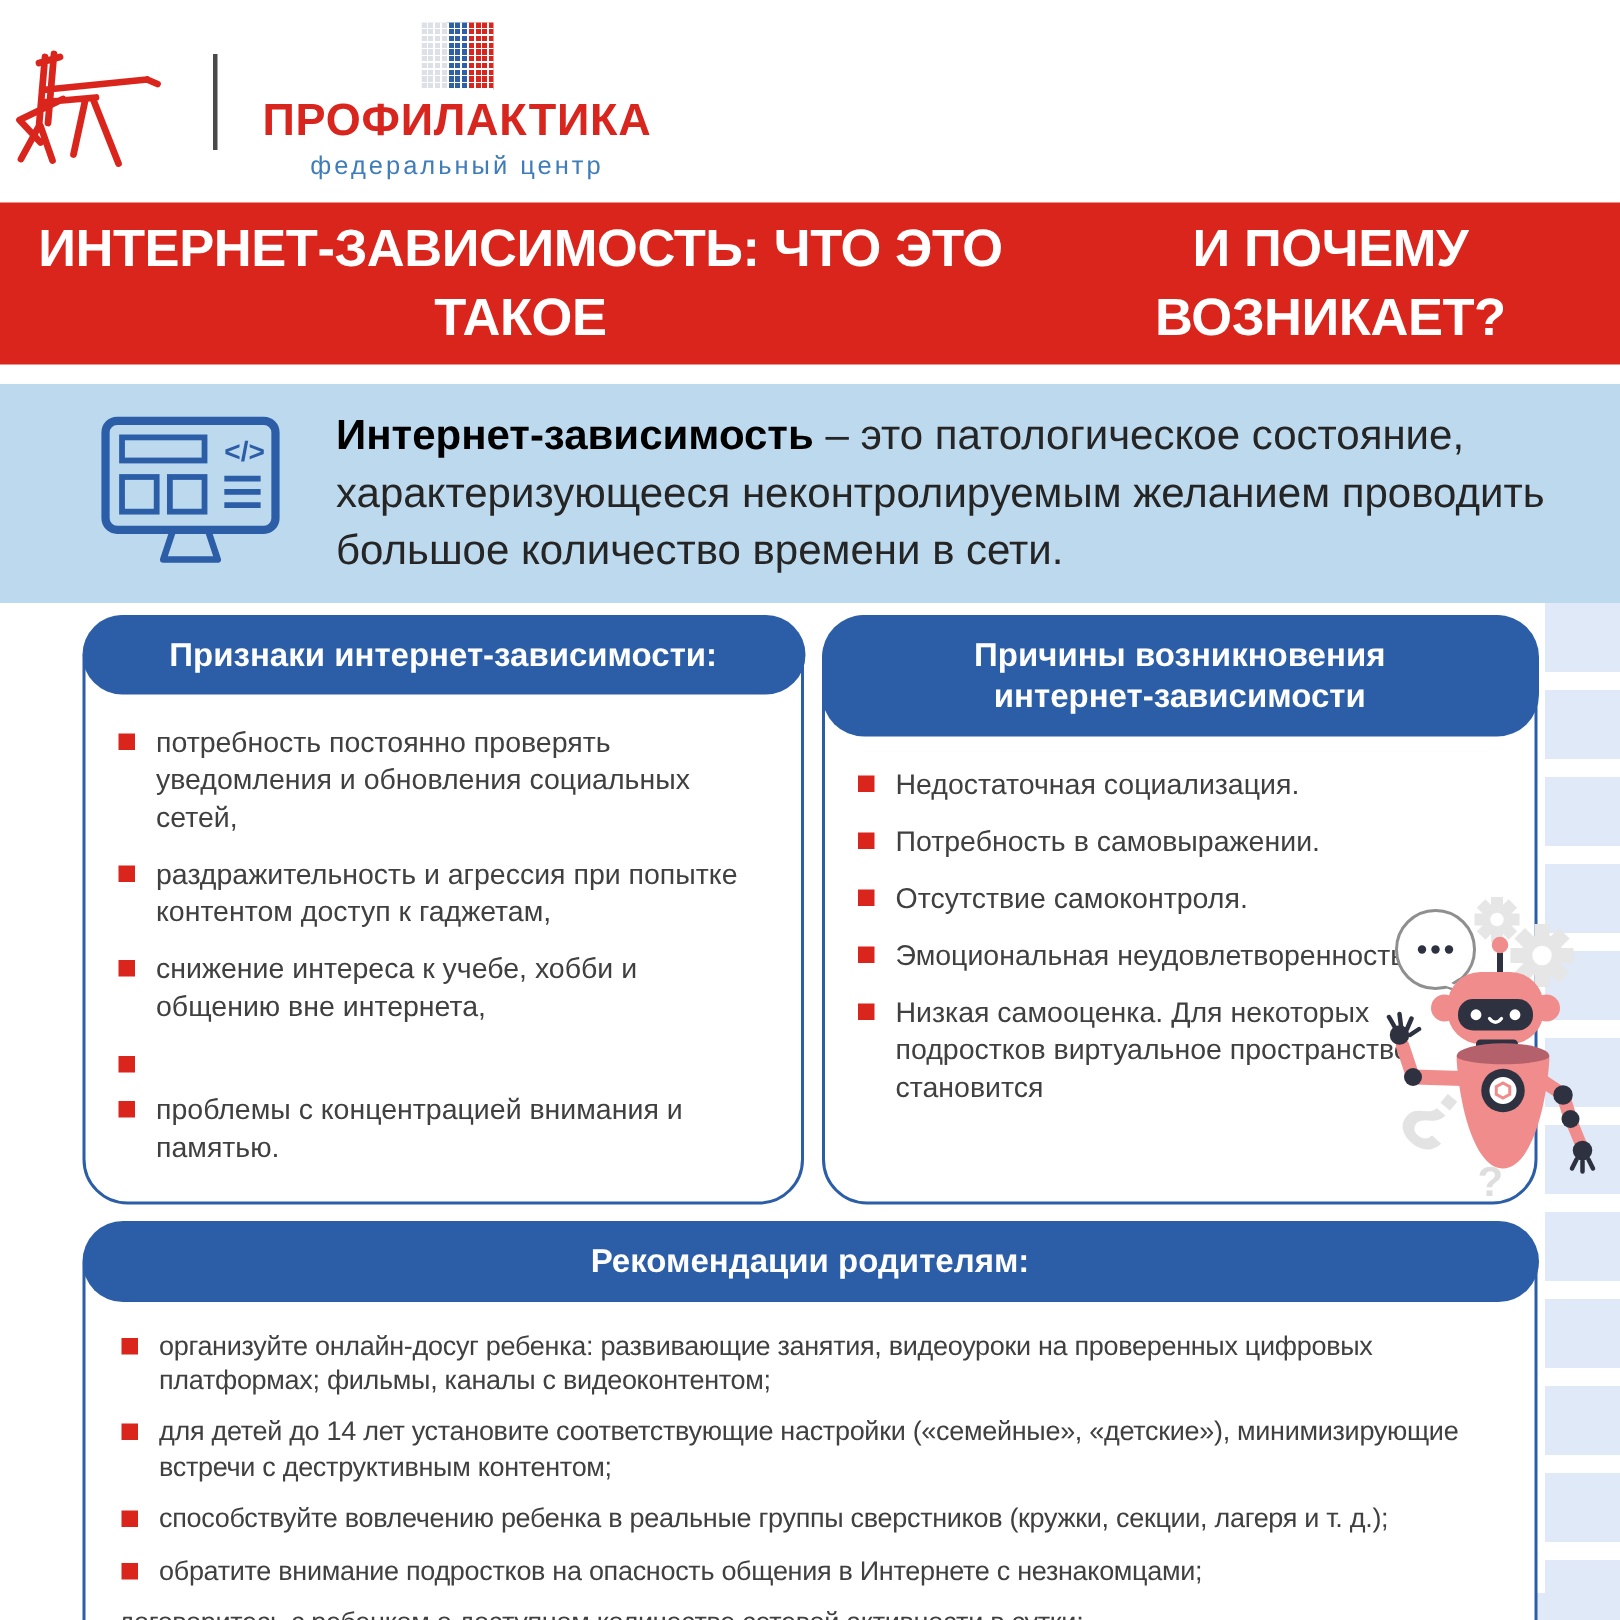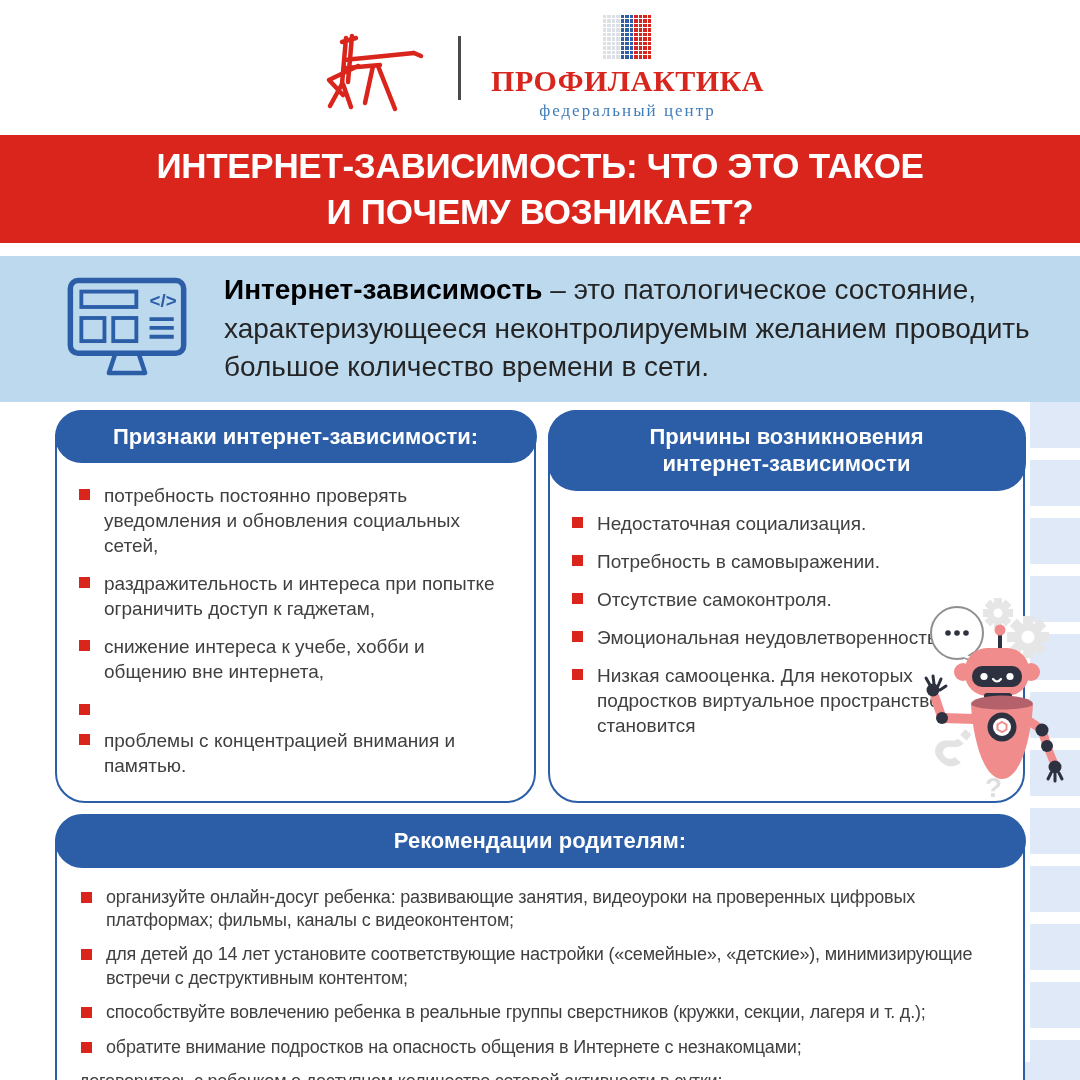--- a/index.html
+++ b/index.html
@@ -12,37 +12,37 @@
     position:absolute; top:402px; right:0; width:50px; bottom:0;
     background:repeating-linear-gradient(to bottom,#dfe9f7 0 46px,#ffffff 46px 58px);
   }
   .pattern-bottom{
     position:absolute; left:190px; right:50px; bottom:0; height:18px;
     background:repeating-linear-gradient(to right,#dfe9f7 0 45px,#ffffff 45px 90px);
   }
   
   .page-header{
     position:absolute; top:0; left:0; right:0; height:135px;
-    display:flex; align-items:center; justify-content:center; gap:30px;font-family:Liberation Serif, serif;
+    display:flex; align-items:center; gap:30px;
   }
   .divider{width:3px;height:64px;background:#4a4a4a;}
   .brand-block{display:flex;flex-direction:column;align-items:center;}
   .mosaic{
     width:48px;height:45px;margin-bottom:4px;
     background-image:
       repeating-linear-gradient(to right,transparent 0 3.4px,#ffffff 3.4px 4.5px),
       repeating-linear-gradient(to bottom,transparent 0 3.4px,#ffffff 3.4px 4.5px),
       linear-gradient(to right,#dde1e7 0 36%,#2f5fa5 36% 64%,#d8251d 64% 100%);
   }
   .brand-name{font-size:30px;font-weight:800;color:#d8251d;letter-spacing:.5px;}
   .brand-sub{font-size:17px;color:#3f7cba;letter-spacing:2px;margin-top:3px;}
   
   .banner{
     position:absolute; top:135px; left:0; right:0; height:108px;
-    background:#da251d; color:#ffffff; display:flex; flex-direction:column;
+    background:#da251d; color:#ffffff; display:flex; flex-direction:row;
     align-items:center; justify-content:center;
   }
   .banner div{font-size:35px;font-weight:800;line-height:1.32;letter-spacing:-.3px;text-align:center;}
   
   .definition{
     position:absolute; top:256px; left:0; right:0; height:146px;
     background:#bdd9ee; display:flex; align-items:center;
   }
   .def-icon{margin-left:62px;flex:0 0 auto;}
   .def-text{margin-left:32px;width:830px;font-size:28px;line-height:1.38;color:#252525;}
@@ -119,21 +119,21 @@
       <div class="card card-signs">
         <div class="card-header">Признаки интернет-зависимости:</div>
         <div class="card-body">
           <ul class="blist">
             <li>
                 <span class="sq"></span>
                 <span class="txt">потребность постоянно проверять уведомления и обновления социальных сетей,</span>
               </li>
             <li>
                 <span class="sq"></span>
-                <span class="txt">раздражительность и интереса при попытке ограничить доступ к гаджетам,</span>
+                <span class="txt">раздражительность и агрессия при попытке контентом доступ к гаджетам,</span>
               </li>
             <li>
                 <span class="sq"></span>
                 <span class="txt">снижение интереса к учебе, хобби и общению вне интернета,</span>
               </li>
             <li>
                 <span class="sq"></span>
               </li>
             <li>
                 <span class="sq"></span>

